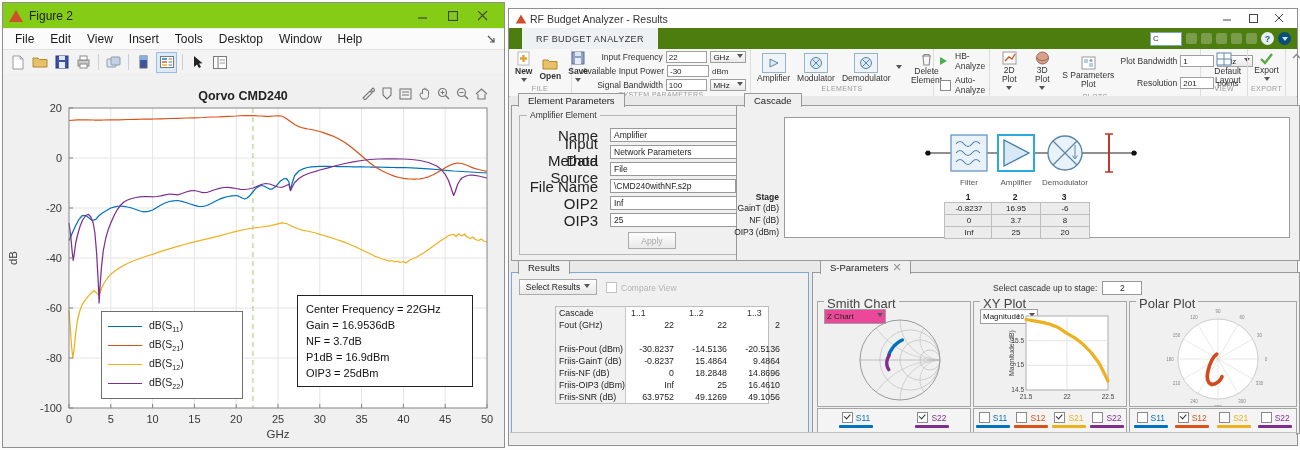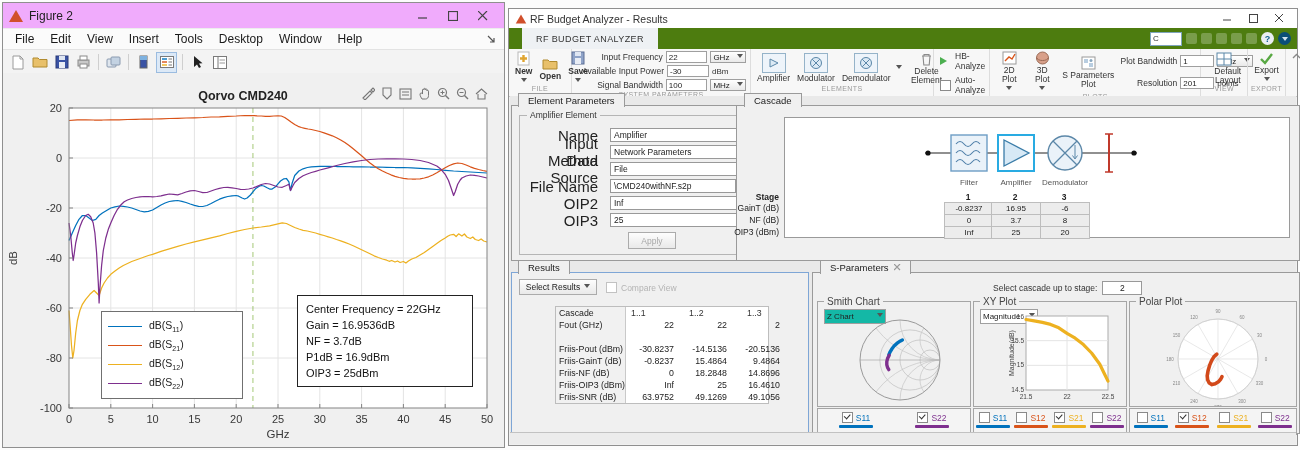--- a/index.html
+++ b/index.html
@@ -1,21 +1,21 @@
 <!DOCTYPE html>
 <html><head>
 <meta charset="utf-8">
 <style>
   html,body{margin:0;padding:0;width:1300px;height:450px;background:#fcfcfc;
     font-family:"Liberation Sans",sans-serif;position:relative;overflow:hidden;
     -webkit-font-smoothing:antialiased;}
   .win{position:absolute;background:#f0f0f0;border:1px solid #8f8f8f;box-sizing:border-box;}
   .abs{position:absolute;box-sizing:border-box;}
   
-  .f-titlebar{height:25px;background:#f0abfc;display:flex;align-items:center;padding:0 6px;border-bottom:1px solid #ededed;}
+  .f-titlebar{height:25px;background:#84cc16;display:flex;align-items:center;padding:0 6px;border-bottom:1px solid #ededed;}
   .ml-icon{width:0;height:0;border-left:7px solid transparent;border-right:7px solid transparent;border-bottom:12px solid #d1502c;margin-right:6px;position:relative;}
   .f-title{font-size:12px;color:#222;}
   .wc{margin-left:auto;display:flex;}
   .wc span{width:30px;height:22px;display:flex;align-items:center;justify-content:center;color:#444;}
   .f-menubar{height:20px;background:#fbfbfb;display:flex;align-items:center;padding:0 4px;border-bottom:1px solid #e3e3e3;font-size:12px;color:#1a1a1a;}
   .menu-item{padding:1px 8px;}
   .dockarrow{margin-left:auto;margin-right:4px;}
   .f-toolbar{height:24px;background:#f3f3f3;border-bottom:1px solid #d8d8d8;display:flex;align-items:center;gap:3px;padding:0 5px;}
   .tb-ic{width:19px;height:19px;display:flex;align-items:center;justify-content:center;}
   .tb-sep{width:1px;height:16px;background:#cfcfcf;margin:0 2px;}
@@ -76,21 +76,21 @@
   .cs-cell{position:absolute;width:48px;height:11px;background:#ececec;border:1px solid #bdbdbd;font-size:8px;color:#222;display:flex;align-items:center;justify-content:center;}
   .cs-stage{position:absolute;width:48px;text-align:center;font-size:8.5px;font-weight:bold;color:#222;}
   
   #results-table{position:absolute;left:43px;top:33px;width:212px;border:1px solid #bdbdbd;background:#fff;}
   .rt-row{display:flex;height:12px;align-items:center;}
   .rt-lab{width:66px;flex:none;background:#f1f1f1;border-right:1px solid #c9c9c9;font-size:8.8px;color:#222;padding-left:3px;height:100%;display:flex;align-items:center;}
   .rt-cell{width:48px;flex:none;text-align:right;font-size:8.8px;color:#222;padding-right:5px;}
   .rt-cellh{text-align:left;padding-left:5px;color:#333;}
   
   .grp{position:absolute;border:1px solid #a5a5a5;}
-  .grp>.legend{position:absolute;top:-6px;left:6px;background:#f0f0f0;padding:0 3px;font-size:10px;color:#444;}
+  .grp>.legend{position:absolute;top:-6px;left:6px;background:#f0f0f0;padding:0 3px;font-size:13px;color:#444;}
   .ckbox{position:absolute;border:1px solid #a5a5a5;background:#f4f4f4;display:flex;align-items:flex-start;justify-content:space-around;padding-top:3px;}
   .ck-item{display:flex;flex-direction:column;align-items:center;gap:2px;}
   .ck-top{display:flex;align-items:center;gap:3px;}
   .ck-lab{font-size:8.5px;}
   .ck-bar{width:34px;height:3px;border-radius:1px;}
   .a-bottomstrip{position:absolute;left:1px;bottom:1px;right:1px;height:11px;background:#ececec;border-top:1px solid #c2c2c2;}
   svg{display:block;}
 </style>
 </head>
 <body>
@@ -729,21 +729,21 @@
         </svg>
     </div>
     <div class="panel-body" style="left:302px;top:176px;width:486px;height:160px;">
       <div style="position:absolute;left:180px;top:8px;display:flex;align-items:center;gap:5px;">
         <span style="font-size:8.5px;color:#333;">Select cascade up to stage:</span>
         <span class="fm-input" style="width:32px;justify-content:center;">2</span>
       </div>
 
       <div class="grp" style="left:4px;top:28px;width:152px;height:104px;">
         <span class="legend">Smith Chart</span>
-        <div class="ts-sel" style="position:absolute;left:6px;top:7px;width:56px;height:13px;background:#14b8a6;">
+        <div class="ts-sel" style="position:absolute;left:6px;top:7px;width:56px;height:13px;background:#ec4899;">
           <span style="font-size:8px;">Z Chart</span>
             <span class="dd" style="margin-top:0;"></span>
         </div>
         <svg id="smith-svg" width="152" height="104" style="position:absolute;left:0;top:0;pointer-events:none;">
             <clipPath id="sclip">
               <circle cx="82" cy="58" r="40"></circle>
             </clipPath>
             <g clip-path="url(#sclip)">
               <circle cx="91.92481203007519" cy="58" r="30.075187969924812" fill="none" stroke="#bfbfbf" stroke-width="0.7"></circle>
               <circle cx="102" cy="58" r="20" fill="none" stroke="#bfbfbf" stroke-width="0.7"></circle>

